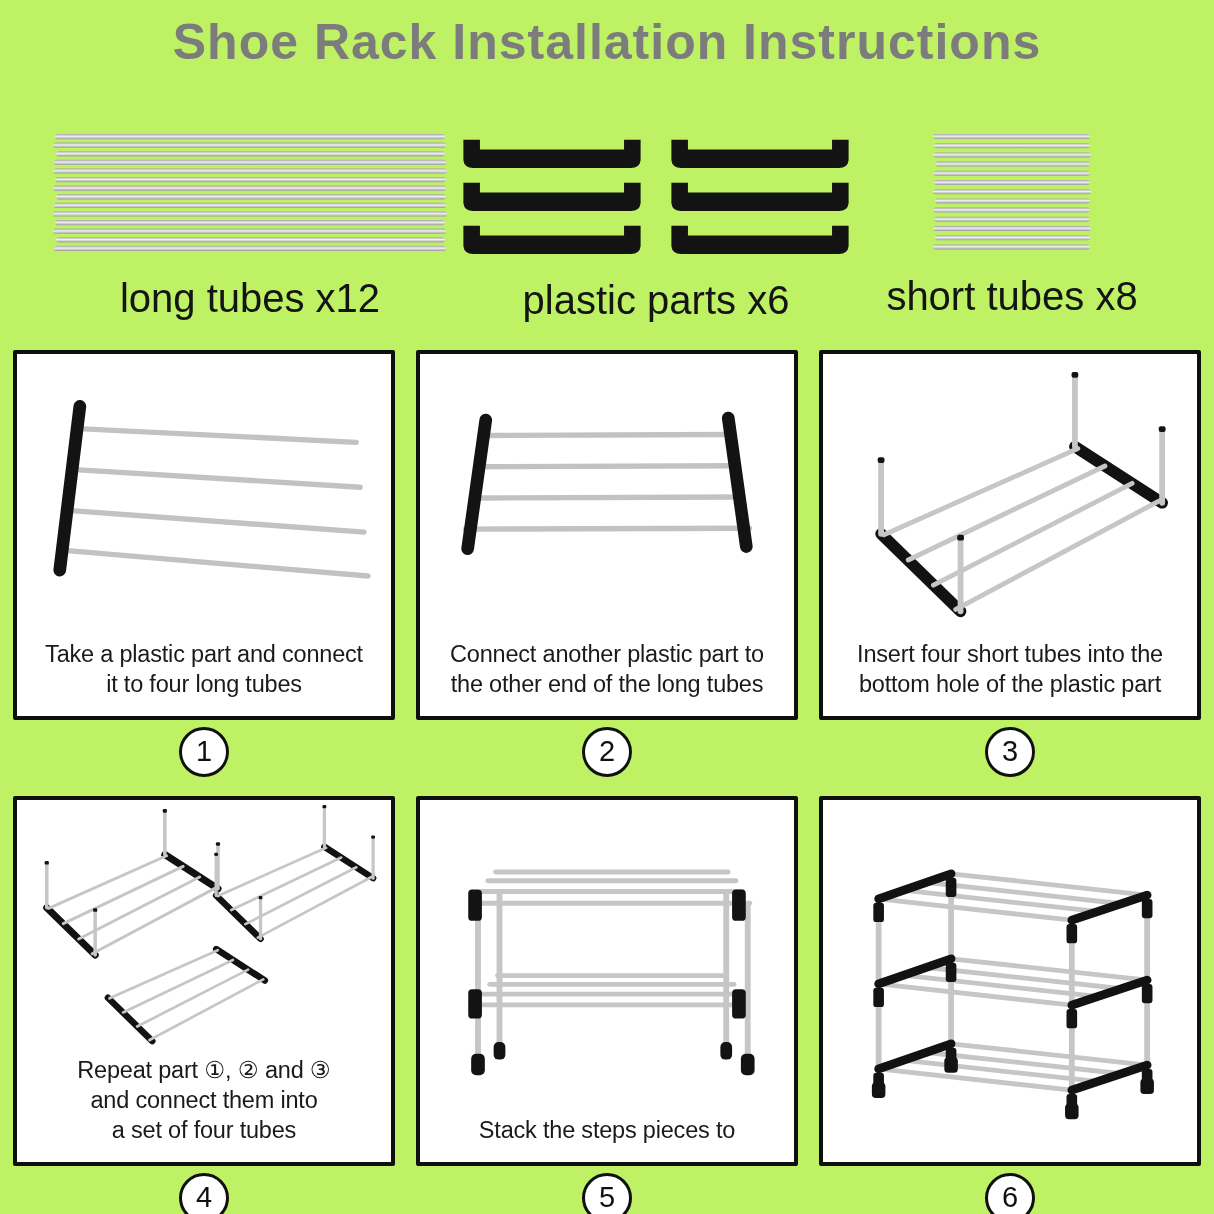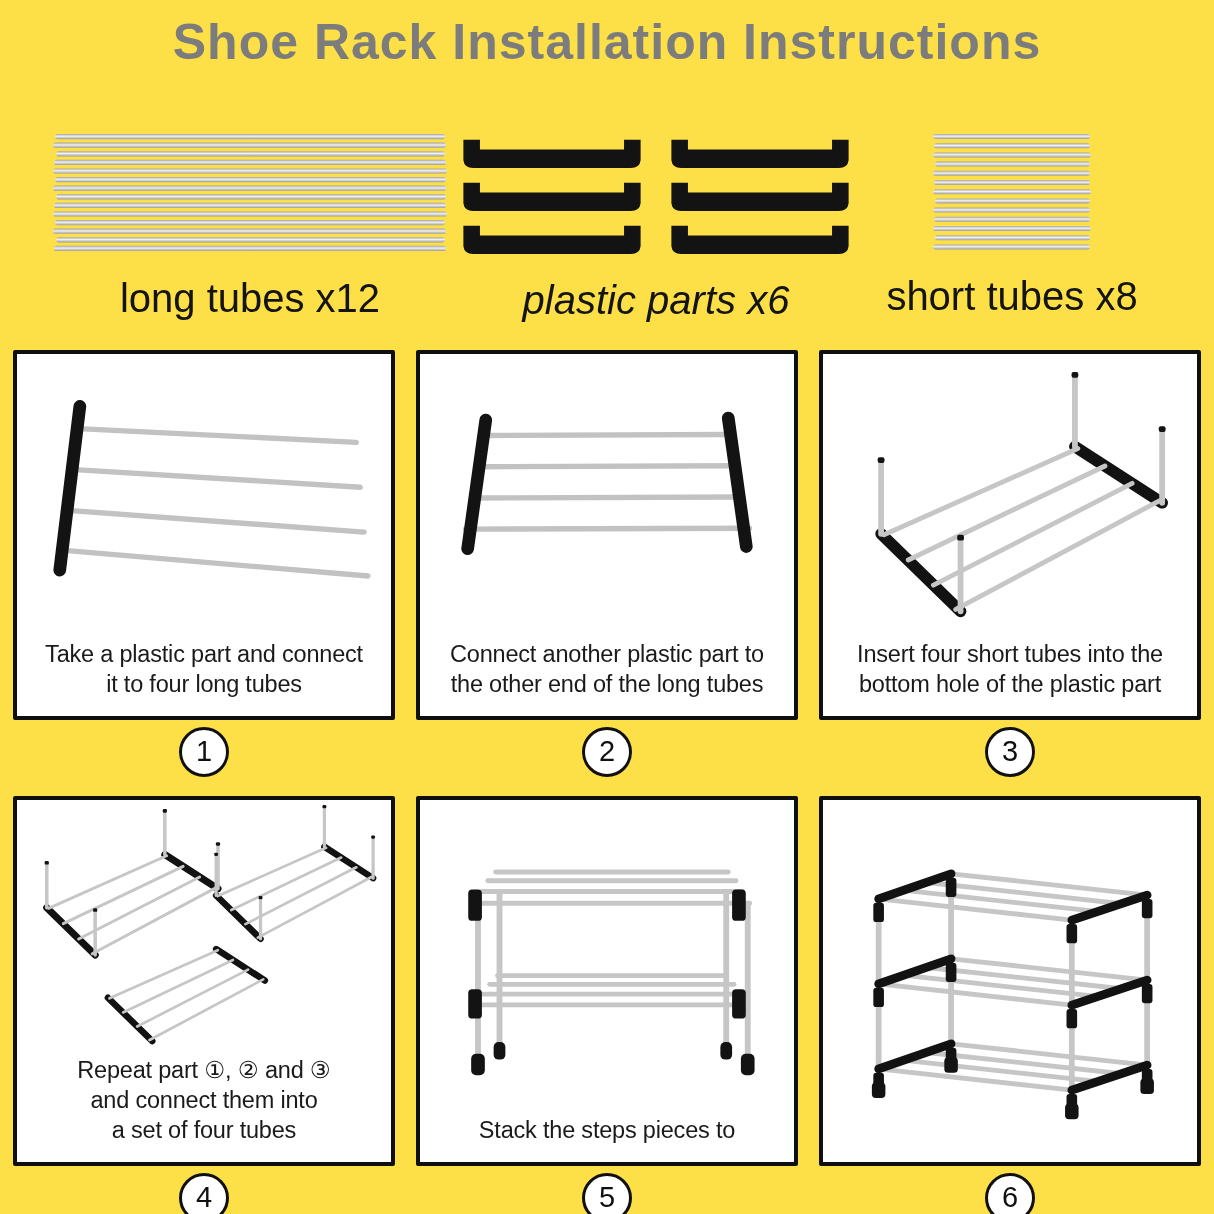--- a/index.html
+++ b/index.html
@@ -1,30 +1,30 @@
 <!DOCTYPE html>
 <html><head>
 <meta charset="utf-8">
 <style>
   html,body{margin:0;padding:0;background:#ffffff;}
   body{width:1214px;height:1214px;overflow:hidden;
        font-family:"Liberation Sans","DejaVu Sans",sans-serif;color:#1c1c1c;}
-  .page{position:relative;width:1214px;height:1214px;overflow:hidden;background:#fde047;}
+  .page{position:relative;width:1214px;height:1214px;overflow:hidden;background:#bef264;}
 
   .title{margin:0;padding-top:14px;text-align:center;
          font-size:50px;font-weight:bold;color:#7c7c7c;letter-spacing:1px;line-height:1.15;}
 
   
   .parts-row{display:flex;justify-content:center;align-items:flex-start;
              margin-top:60px;padding:0 30px 0 28px;}
   .part{display:flex;flex-direction:column;align-items:center;}
   .part .art{display:block;}
   .part-label{margin-top:22px;font-size:40px;color:#141414;white-space:nowrap;line-height:1;}
   .part-long{width:400px;}
-  .part-plastic{width:412px;font-style:italic;}
+  .part-plastic{width:412px;}
   .part-short{width:300px;}
 
   
   .steps{display:grid;grid-template-columns:repeat(3,382px);column-gap:21px;
          padding:0 13px;margin-top:30px;}
   .cell{display:flex;flex-direction:column;align-items:center;}
   .stepbox{box-sizing:border-box;width:382px;height:370px;border:4px solid #0f0f0f;
            border-radius:2px;background:#fff;display:flex;flex-direction:column;
            align-items:center;justify-content:flex-start;}
   .art-wrap{flex:1;display:flex;align-items:center;justify-content:center;width:100%;}

